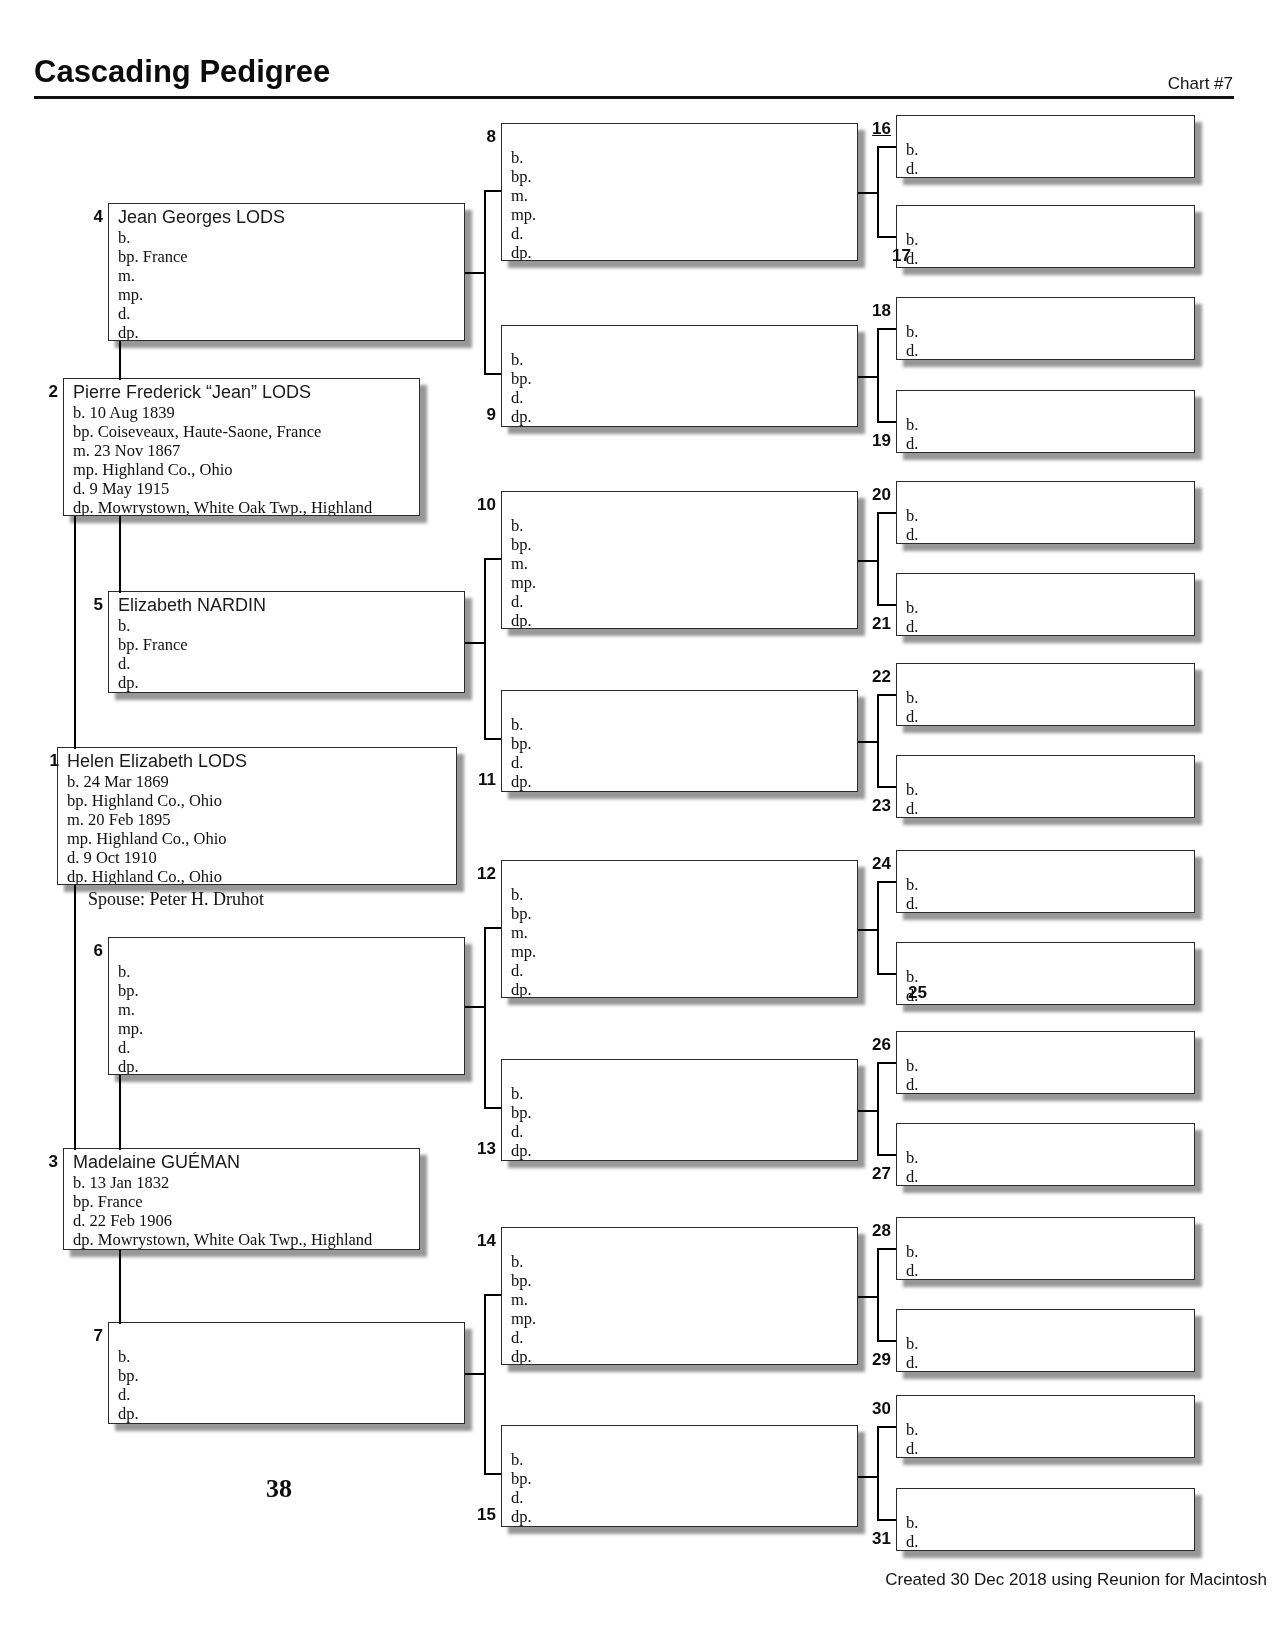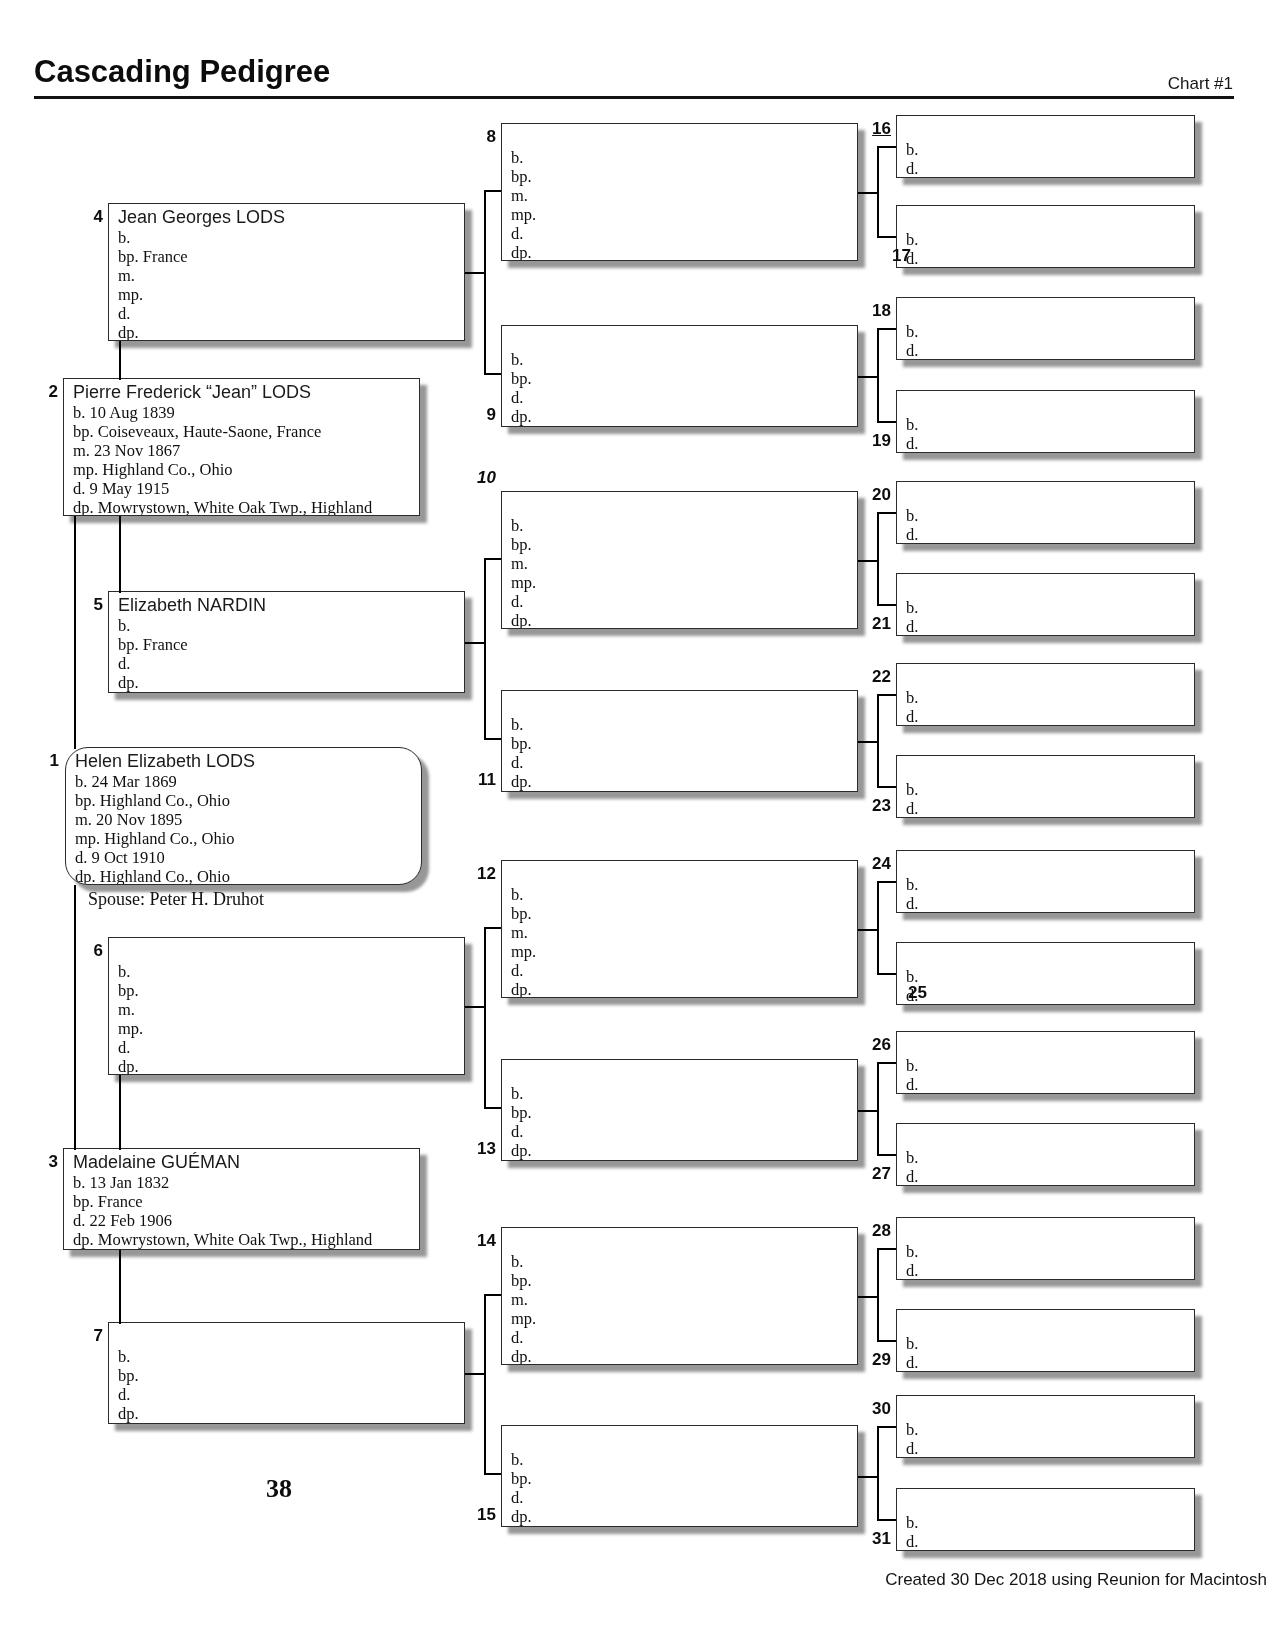--- a/index.html
+++ b/index.html
@@ -46,29 +46,29 @@
   }
   .footer{
     position:absolute;right:8px;top:1570px;font-size:17px;color:#141414;
   }
 </style>
 </head>
 <body>
 
 <div class="page">
   <div class="title">Cascading Pedigree</div>
-  <div class="chart-label">Chart #1</div>
+  <div class="chart-label">Chart #7</div>
   <div class="rule"></div>
 
   <div id="chart">
-      <div class="pbox" style="left: 65px; top: 747px; width: 357px; height: 138px; border-radius: 23px;">
+      <div class="pbox" style="left: 57px; top: 747px; width: 400px; height: 138px;">
         <div class="pname">Helen Elizabeth LODS</div>
         <div class="pf">b. 24 Mar 1869</div>
         <div class="pf">bp. Highland Co., Ohio</div>
-        <div class="pf">m. 20 Nov 1895</div>
+        <div class="pf">m. 20 Feb 1895</div>
         <div class="pf">mp. Highland Co., Ohio</div>
         <div class="pf">d. 9 Oct 1910</div>
         <div class="pf">dp. Highland Co., Ohio</div>
       </div>
       <div class="pnum" style="left: 33px; top: 751px;">1</div>
       <div class="pbox" style="left: 63px; top: 378px; width: 357px; height: 138px;">
         <div class="pname">Pierre Frederick “Jean” LODS</div>
         <div class="pf">b. 10 Aug 1839</div>
         <div class="pf">bp. Coiseveaux, Haute-Saone, France</div>
         <div class="pf">m. 23 Nov 1867</div>
@@ -141,21 +141,21 @@
       <div class="pnum" style="left: 470px; top: 405px;">9</div>
       <div class="pbox" style="left: 501px; top: 491px; width: 357px; height: 138px;">
         <div class="pname">&nbsp;</div>
         <div class="pf">b.</div>
         <div class="pf">bp.</div>
         <div class="pf">m.</div>
         <div class="pf">mp.</div>
         <div class="pf">d.</div>
         <div class="pf">dp.</div>
       </div>
-      <div class="pnum" style="left: 470px; top: 468px; font-style: italic;">10</div>
+      <div class="pnum" style="left: 470px; top: 495px;">10</div>
       <div class="pbox" style="left: 501px; top: 690px; width: 357px; height: 102px;">
         <div class="pname">&nbsp;</div>
         <div class="pf">b.</div>
         <div class="pf">bp.</div>
         <div class="pf">d.</div>
         <div class="pf">dp.</div>
       </div>
       <div class="pnum" style="left: 470px; top: 770px;">11</div>
       <div class="pbox" style="left: 501px; top: 860px; width: 357px; height: 138px;">
         <div class="pname">&nbsp;</div>

